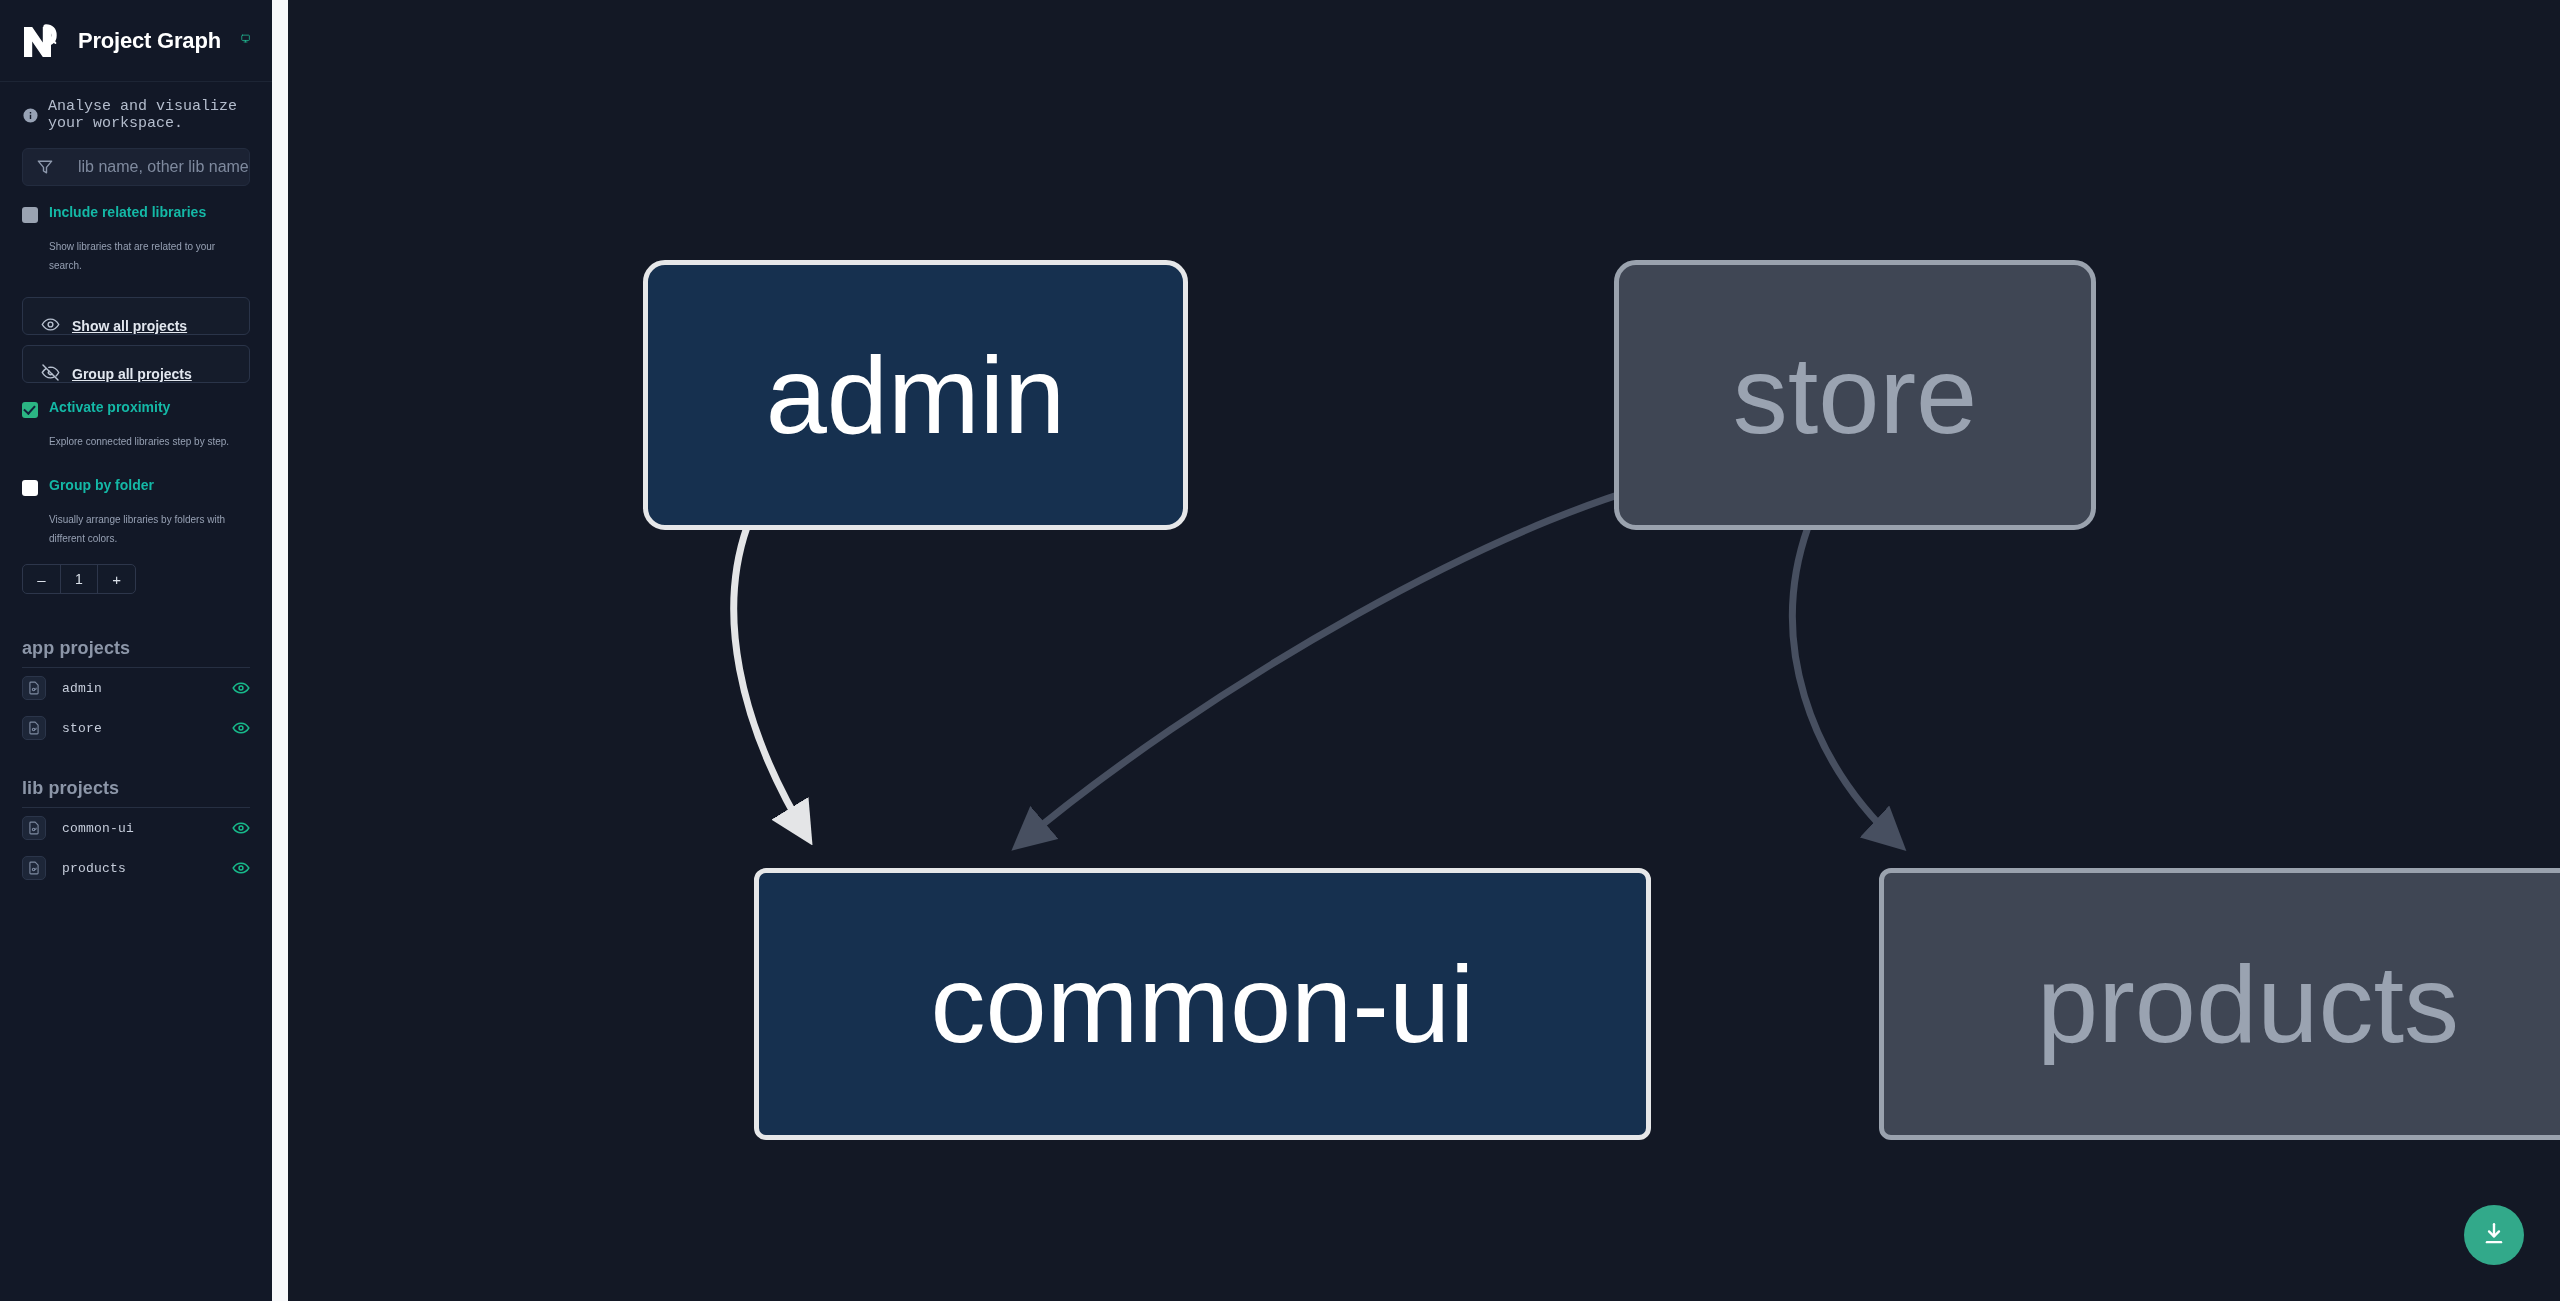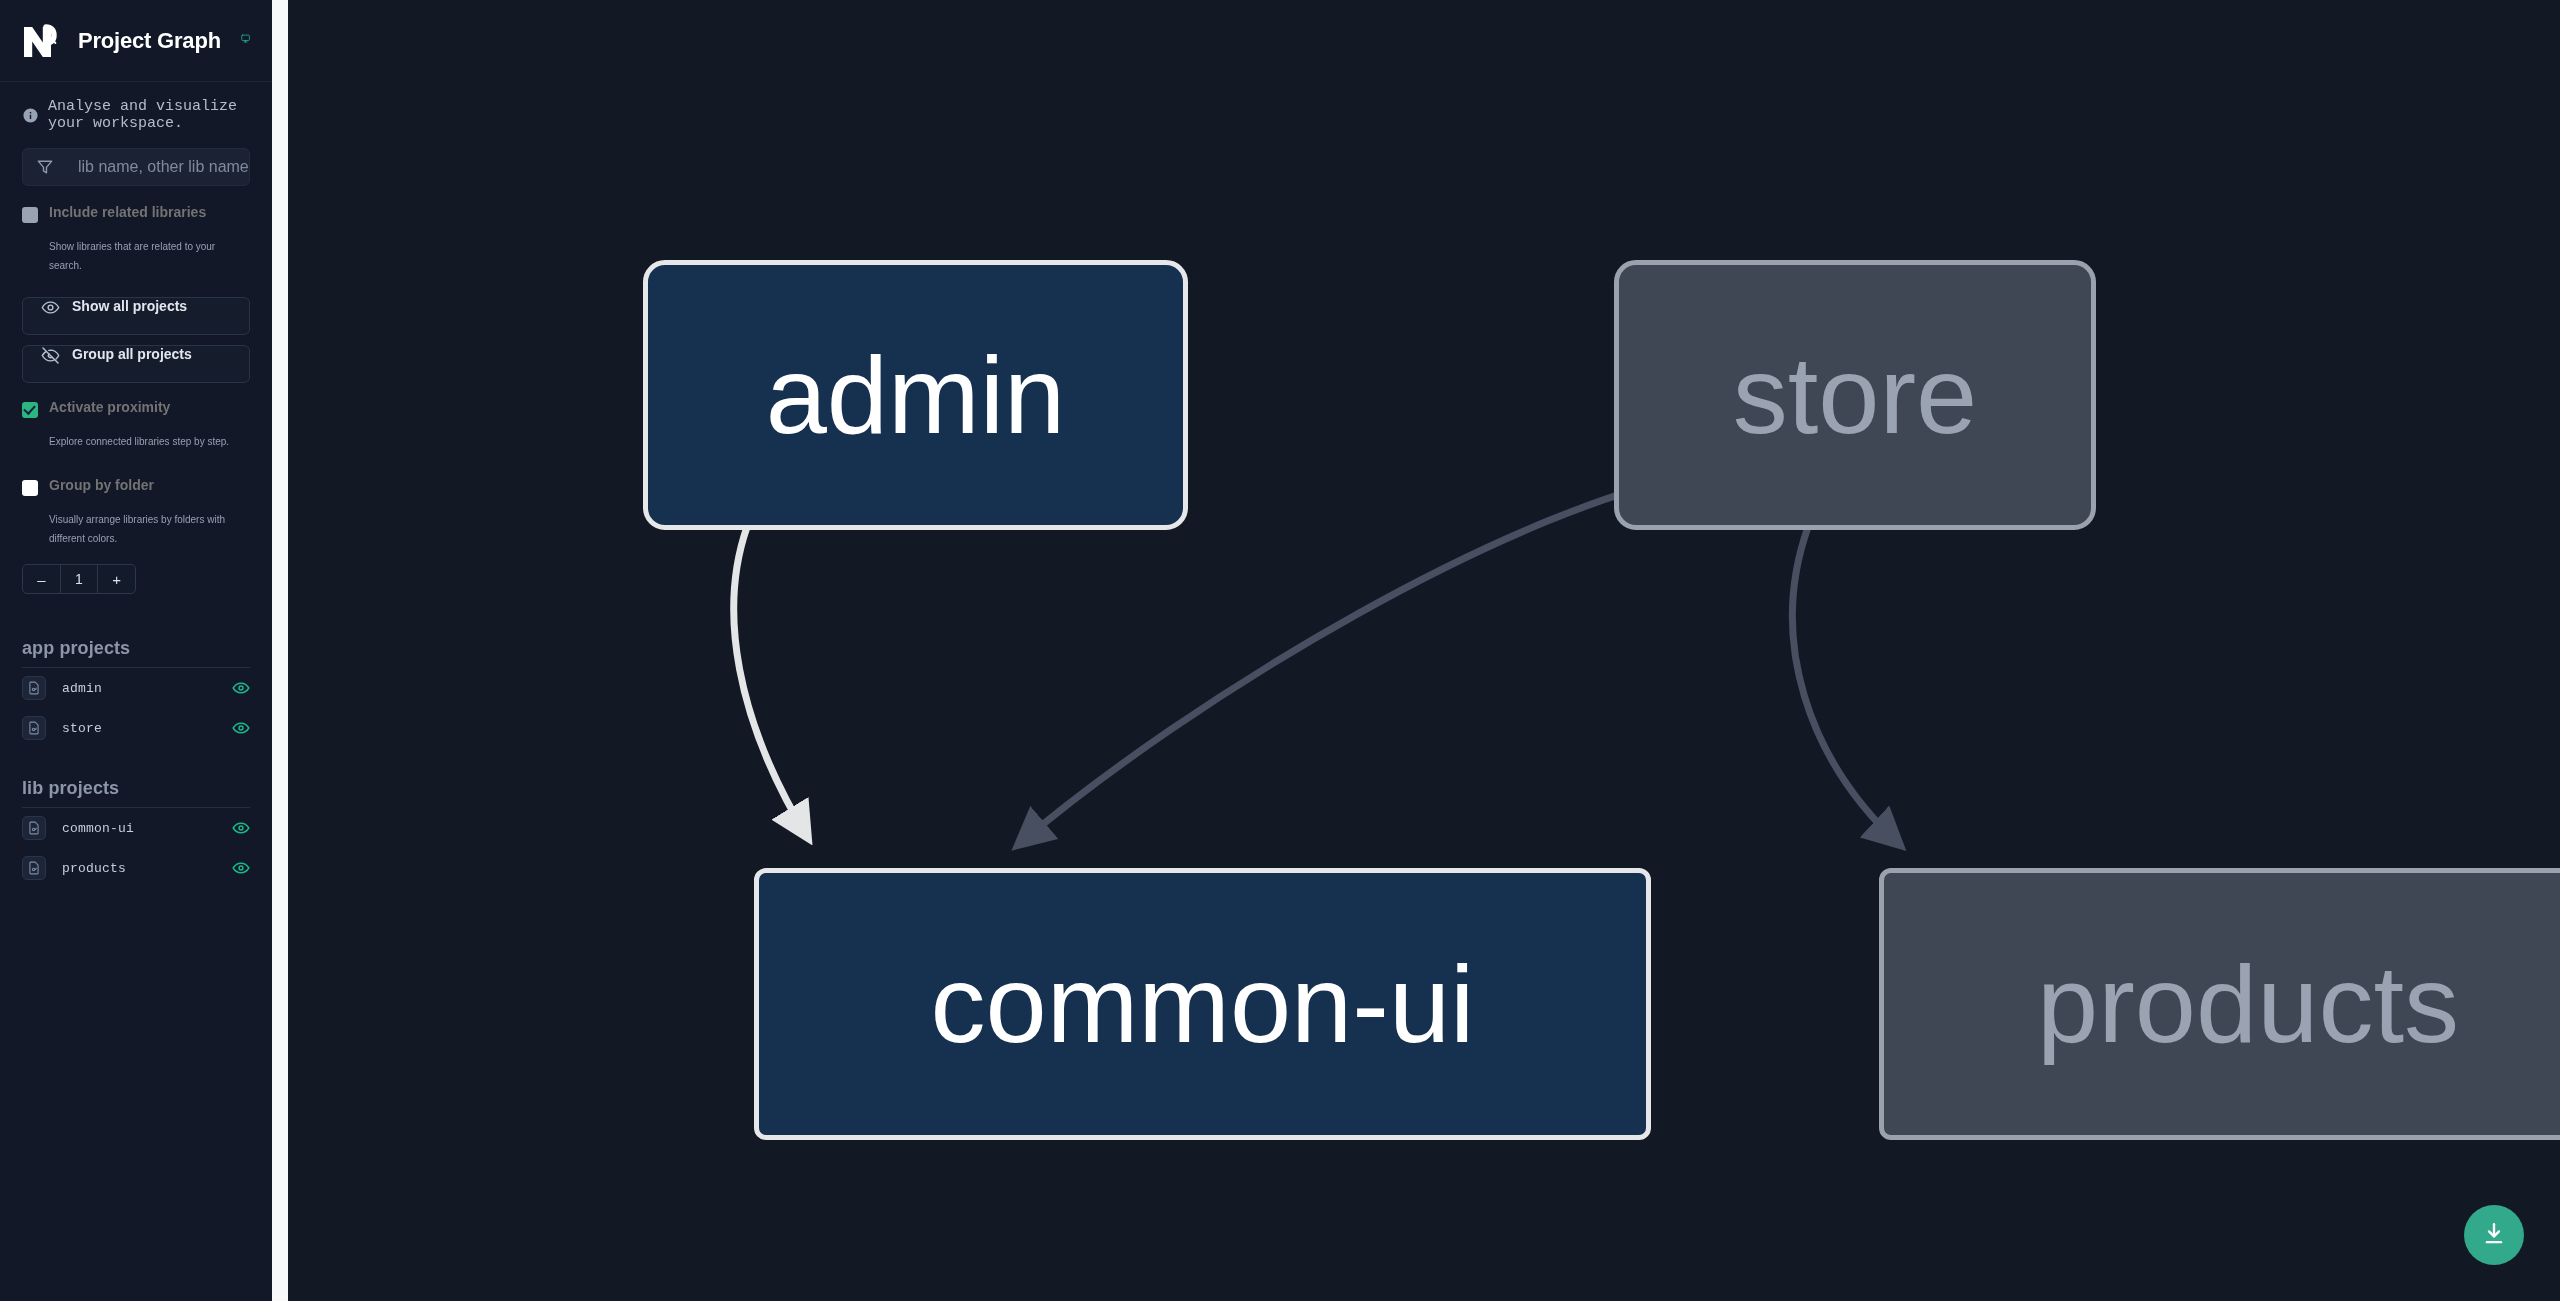--- a/index.html
+++ b/index.html
@@ -78,34 +78,35 @@
   }
   .cbox.white { background: #ffffff; }
   .cbox.green { background: #2bb583; position: relative; }
   .cbox.green::after {
     content: ""; position: absolute; left: 4px; top: 1px;
     width: 5px; height: 9px;
     border: solid #11223a; border-width: 0 2px 2px 0;
     transform: rotate(42deg);
   }
   .check-txt { min-width: 0; }
-  .check-label { font-size: 14px; font-weight: bold; color: #737373; line-height: 17px; }
+  .check-label { font-size: 14px; font-weight: bold; color: #14b8a6; line-height: 17px; }
   .check-desc { font-size: 10px; color: #96a0b3; line-height: 19px; margin-top: 16px; }
 
   .btn-stack { padding: 22px 22px 0 22px; display: flex; flex-direction: column; gap: 10px; }
   .sb-btn {
     height: 38px; width: 100%;
-    display: flex; align-items: flex-start; gap: 12px;
+    display: flex; align-items: flex-end; gap: 12px;
     padding: 0 18px;
     background: #151c2b;
     border: 1px solid #2a3449;
     border-radius: 6px;
     color: #e2e7ef; font-size: 14px; font-weight: bold;
     cursor: pointer;
     font-family: "Liberation Sans", sans-serif;
+    text-decoration: underline;
   }
   .sb-btn .ic { width: 19px; height: 19px; flex: 0 0 19px; color: #b7c0cf; }
 
   .stepper {
     margin: 16px 22px 0 22px;
     display: flex; align-self: flex-start;
     width: 114px; height: 30px;
     border: 1px solid #2d364b; border-radius: 5px; overflow: hidden;
     background: #131a29;
   }

